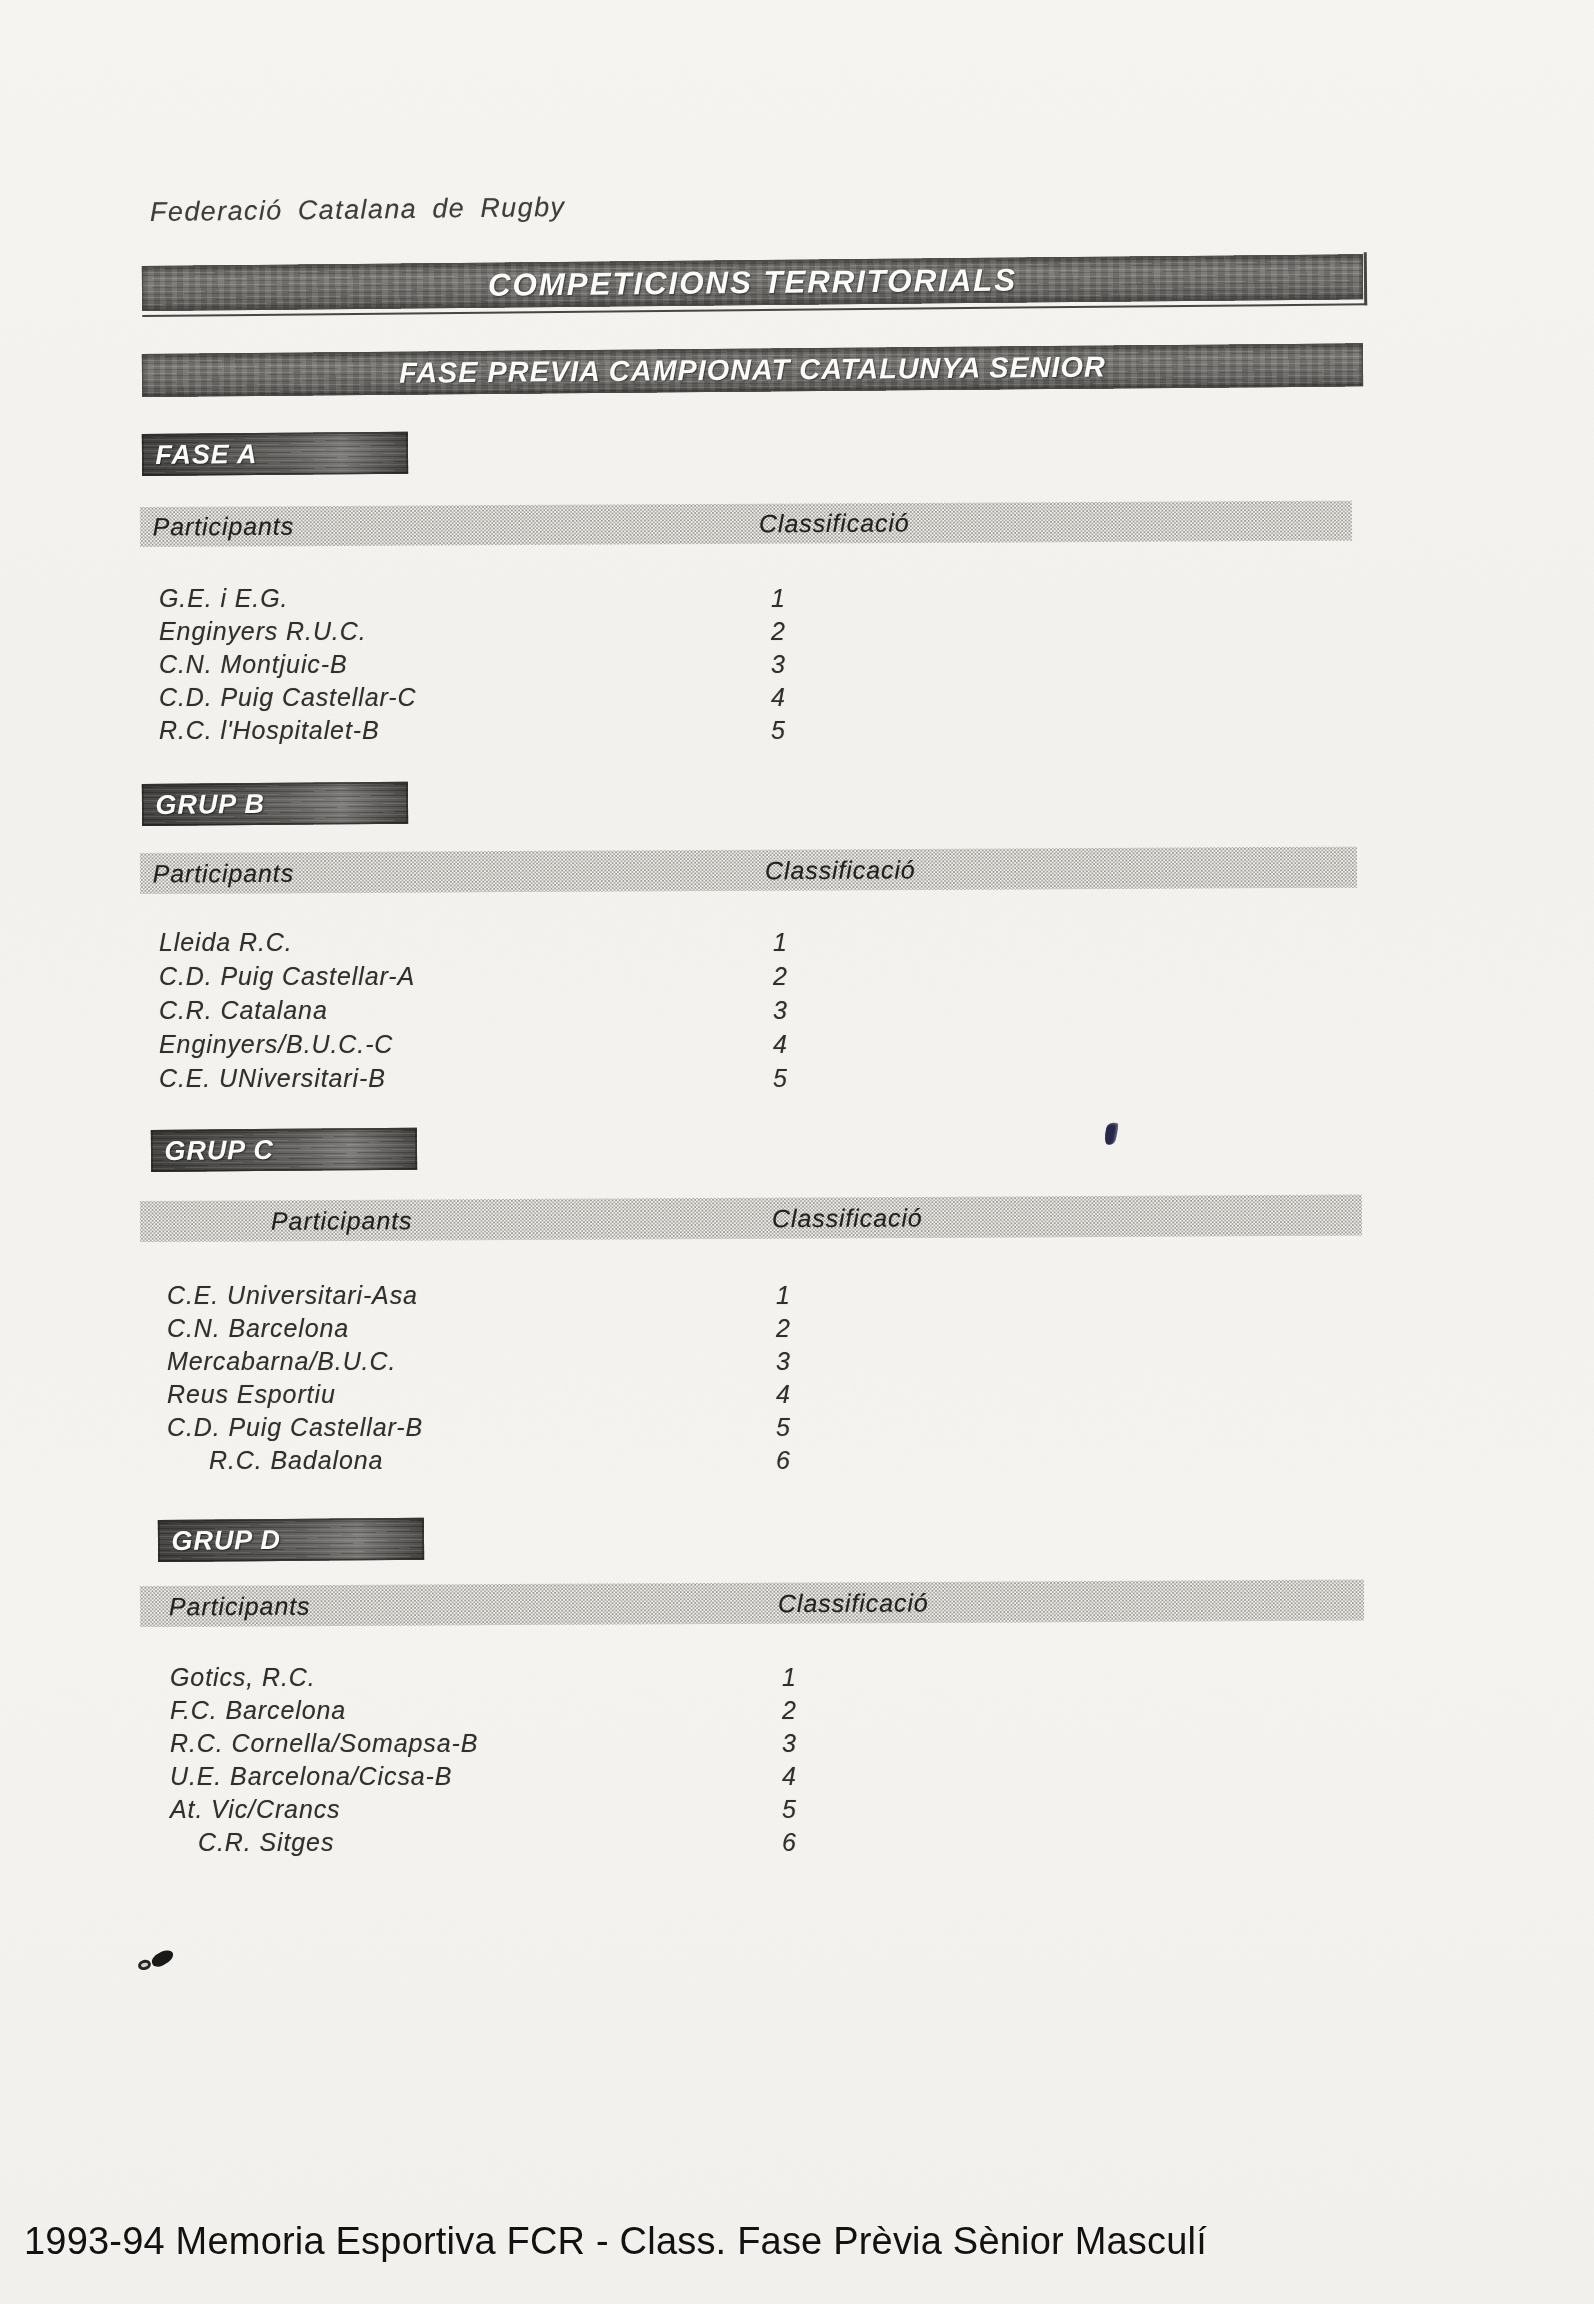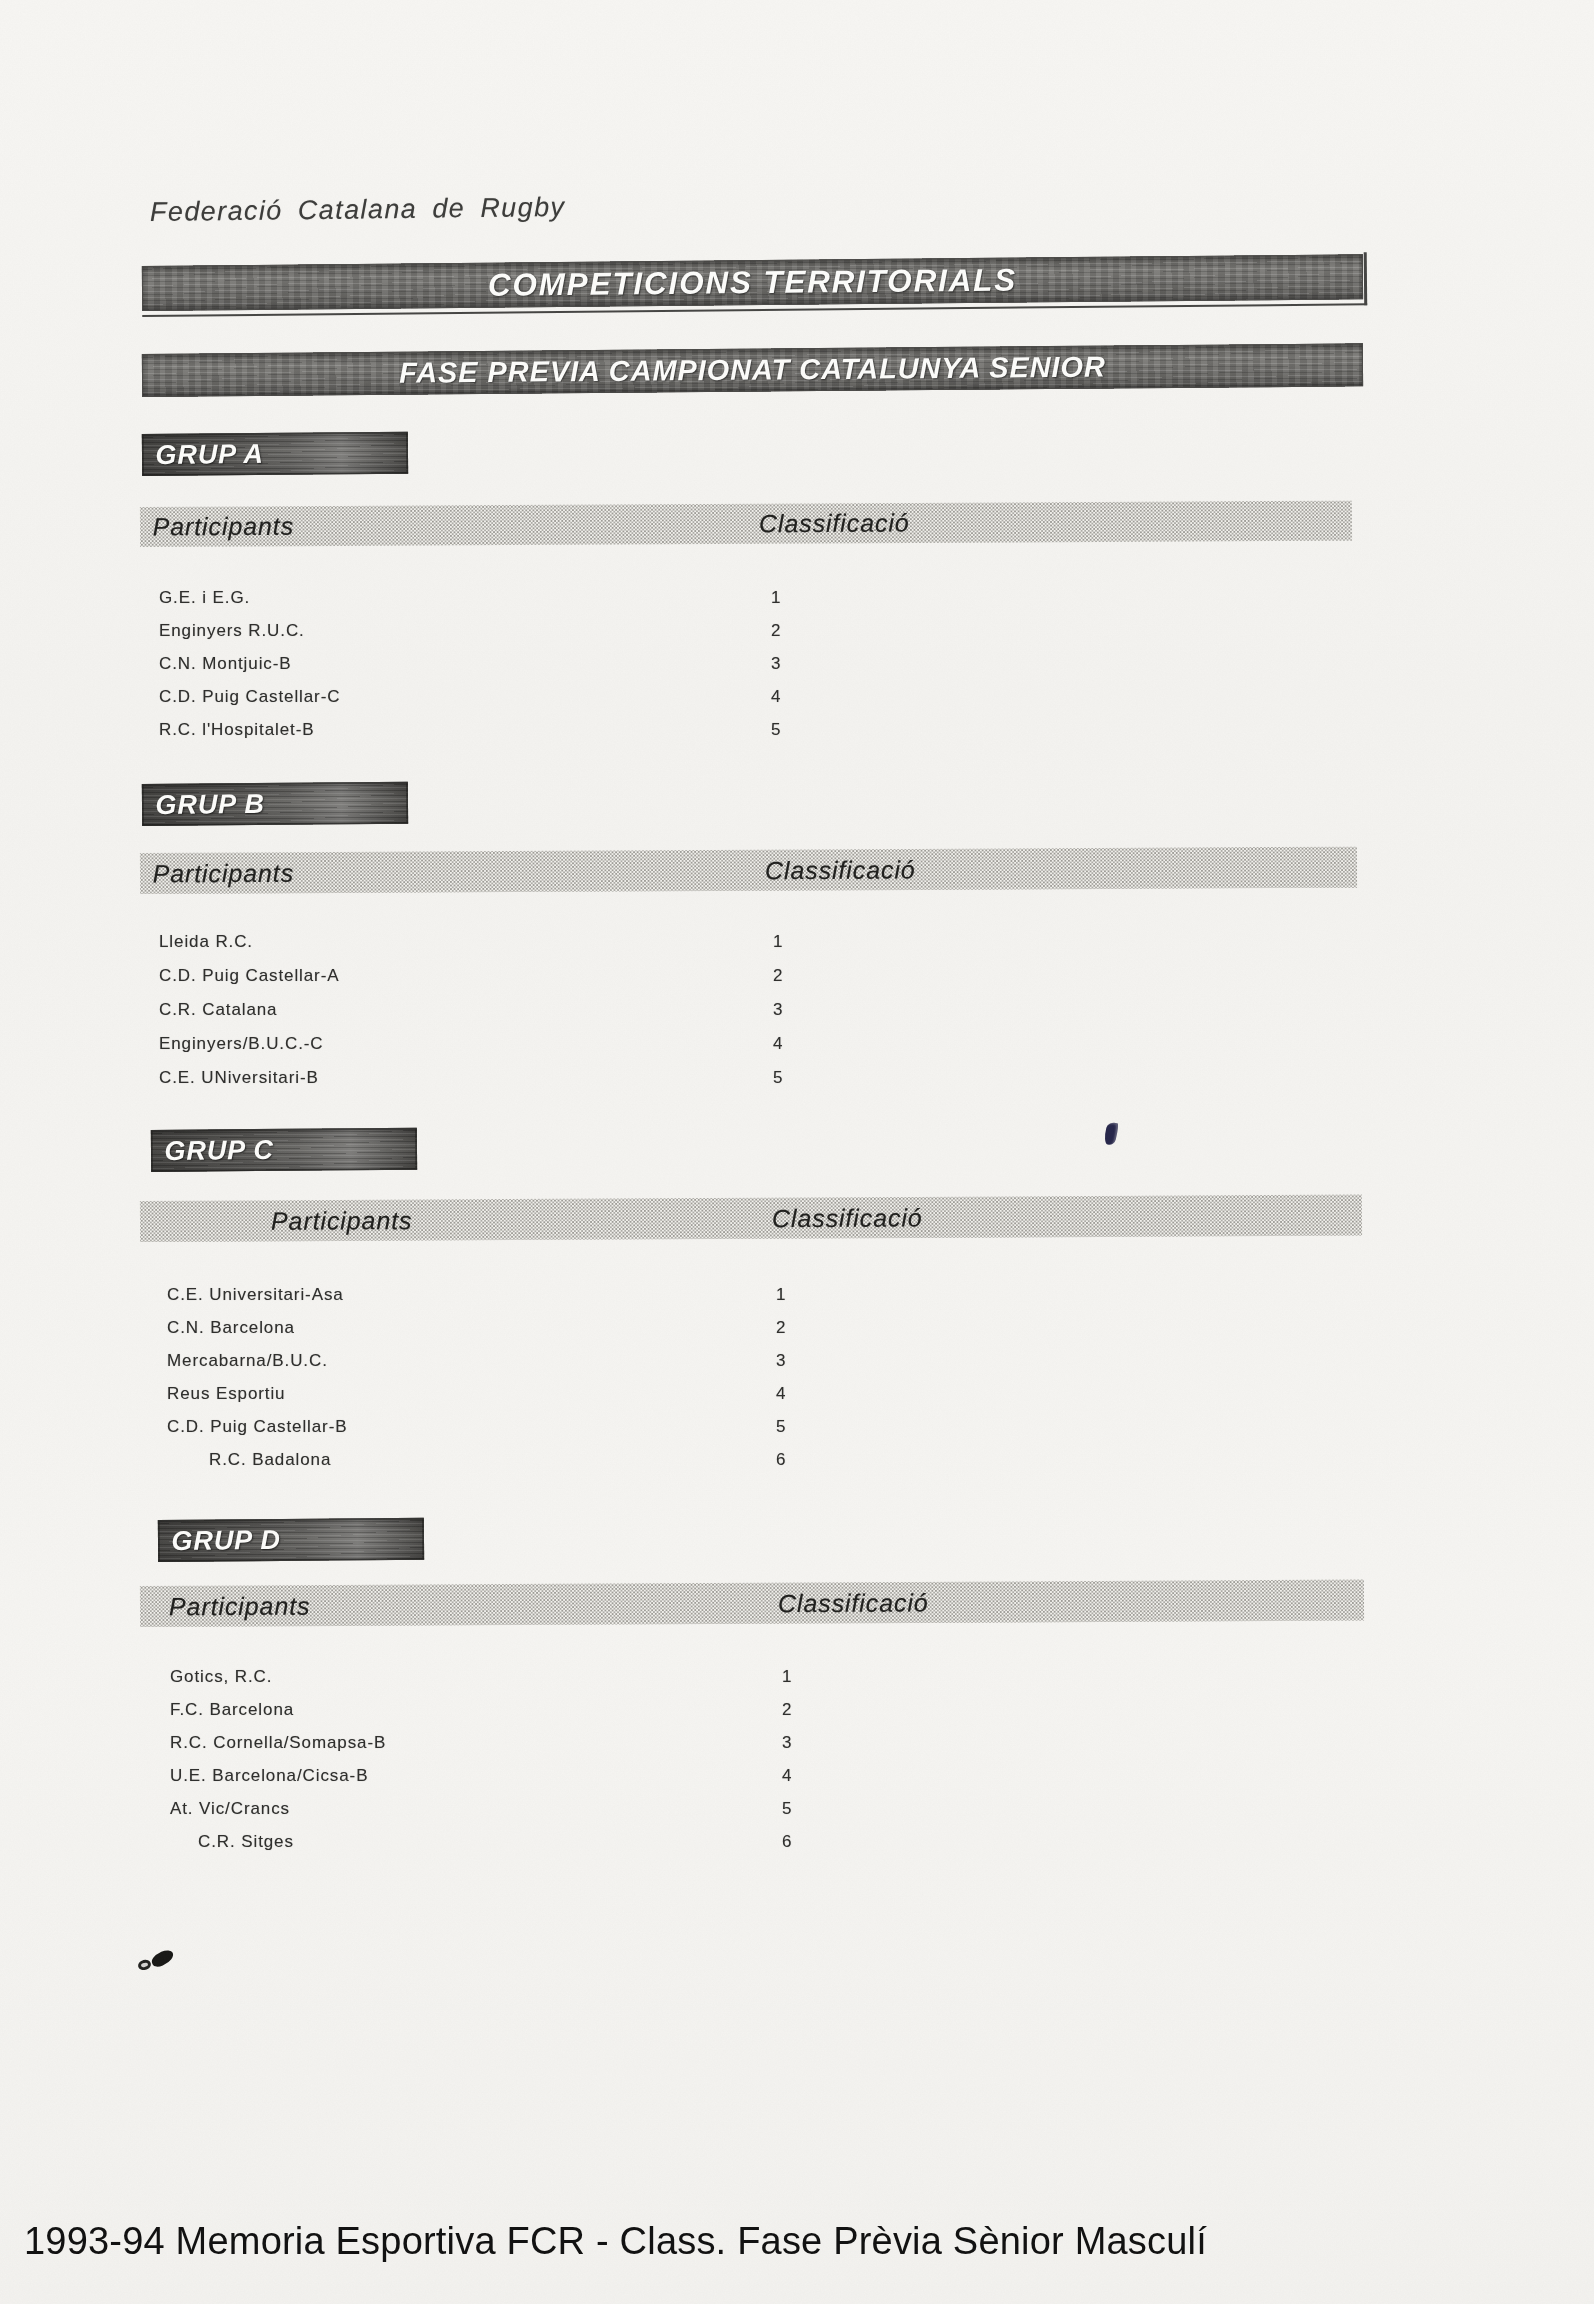--- a/index.html
+++ b/index.html
@@ -70,21 +70,21 @@
     position:absolute; top:50%; transform:translateY(-50%);
     font-style:italic; font-size:25px; color:#1f1f1d; letter-spacing:0.9px; white-space:nowrap;
     text-shadow:0 0 0.9px rgba(31,31,29,.45);
   }
 
   
   .rows { position:absolute; width:1224px; }
   .row { position:relative; height:var(--rh,33px); }
   .row span {
     position:absolute; top:50%; transform:translateY(-50%);
-    font-size:17px; color:#2e2e2c; letter-spacing:0.9px; white-space:nowrap;
+    font-style:italic; font-size:25px; color:#2e2e2c; letter-spacing:0.9px; white-space:nowrap;
     text-shadow:0 0 0.9px rgba(46,46,44,.38);
   }
 
   
   .pen-mark {
     position:absolute; left:1105px; top:1122px; width:11.7px; height:23.4px;
     background:#26264a; border-radius:80% 20% 55% 45% / 30% 70% 30% 70%;
     transform:rotate(14deg); box-shadow:inset -1.8px 1.8px 1.8px rgba(255,255,255,.25);
   }
   .smudge { position:absolute; left:138px; top:1950px; width:40px; height:27px; }
@@ -113,21 +113,21 @@
   <div class="banner banner-main">
     <span>COMPETICIONS TERRITORIALS</span>
   </div>
 
   <div class="banner banner-sub">
     <span>FASE PREVIA CAMPIONAT CATALUNYA SENIOR</span>
   </div>
 
   <section>
     <div class="badge" style="left:142px;top:434px;">
-      <span>GRUP A</span>
+      <span>FASE A</span>
     </div>
     <div class="band" style="left:140px;top:507px;width:1212px;height:40px;">
       <span class="hdr" style="left:12.6px;">Participants</span>
       <span class="hdr" style="left:619px;">Classificació</span>
     </div>
     <div class="rows" style="left:140px;top:581px;--rh:33px;">
       <div class="row">
         <span style="left:19px;">G.E. i E.G.</span>
         <span style="left:631px;">1</span>
       </div>

